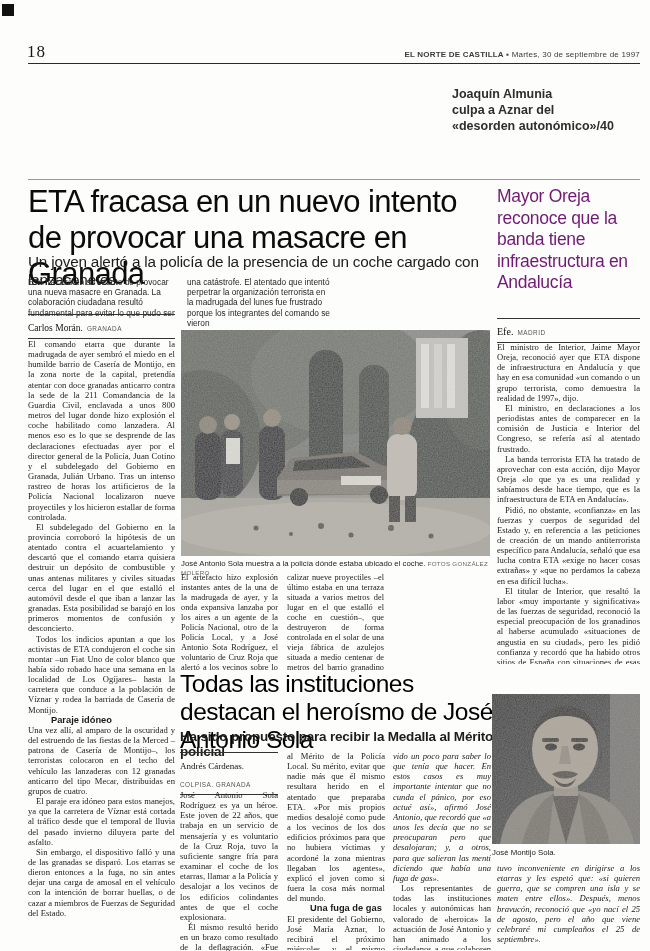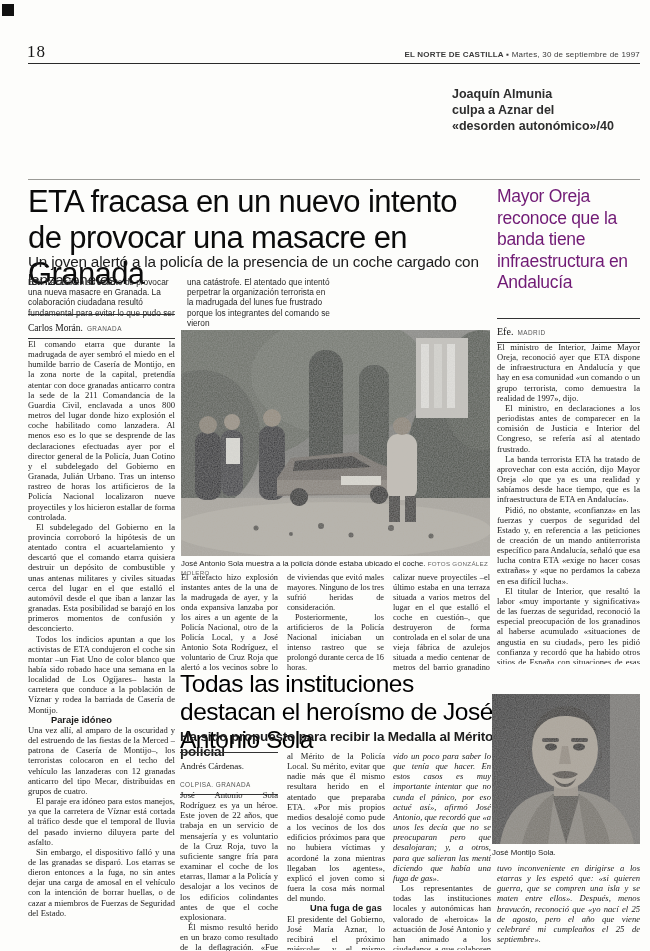--- a/index.html
+++ b/index.html
@@ -179,25 +179,20 @@
   <div class="abs caption caption1">
     <span>José Antonio Sola muestra a la policía dónde estaba ubicado el coche.</span>
     <span class="credit">FOTOS GONZÁLEZ MOLERO</span>
   </div>
 
   <div class="abs controw bodytext">
     <div class="ccol">
       <p>El artefacto hizo explosión instantes antes de la una de la madrugada de ayer, y la onda expansiva lanzaba por los aires a un agente de la Policía Nacional, otro de la Policía Local, y a José Antonio Sota Rodríguez, el voluntario de Cruz Roja que alertó a los vecinos sobre lo que ocurrió y propició un desalojo</p>
     </div>
     <div class="ccol">
-      <p>de viviendas que evitó males mayores. Ninguno de los tres sufrió heridas de consideración.</p>
-      <p class="ind">Posteriormente, los artificieros de la Policía Nacional iniciaban un intenso rastreo que se prolongó durante cerca de 16 horas.</p>
-
-    </div>
-    <div class="ccol">
       <p>calizar nueve proyectiles –el último estaba en una terraza situada a varios metros del lugar en el que estalló el coche en cuestión–, que destruyeron de forma controlada en el solar de una vieja fábrica de azulejos situada a medio centenar de metros del barrio granadino de Casería de Montijo.</p>
     </div>
   </div>
 
   <h1 class="abs headline2">Todas las instituciones destacan el heroísmo de José Antonio Sola</h1>
   <h2 class="abs standfirst2">Ha sido propuesto para recibir la Medalla al Mérito policial</h2>
 
   <div class="abs byline byline2">
     <span class="byl-name">Andrés Cárdenas.</span><br>
     <span class="byl-place">COLPISA. GRANADA</span>

